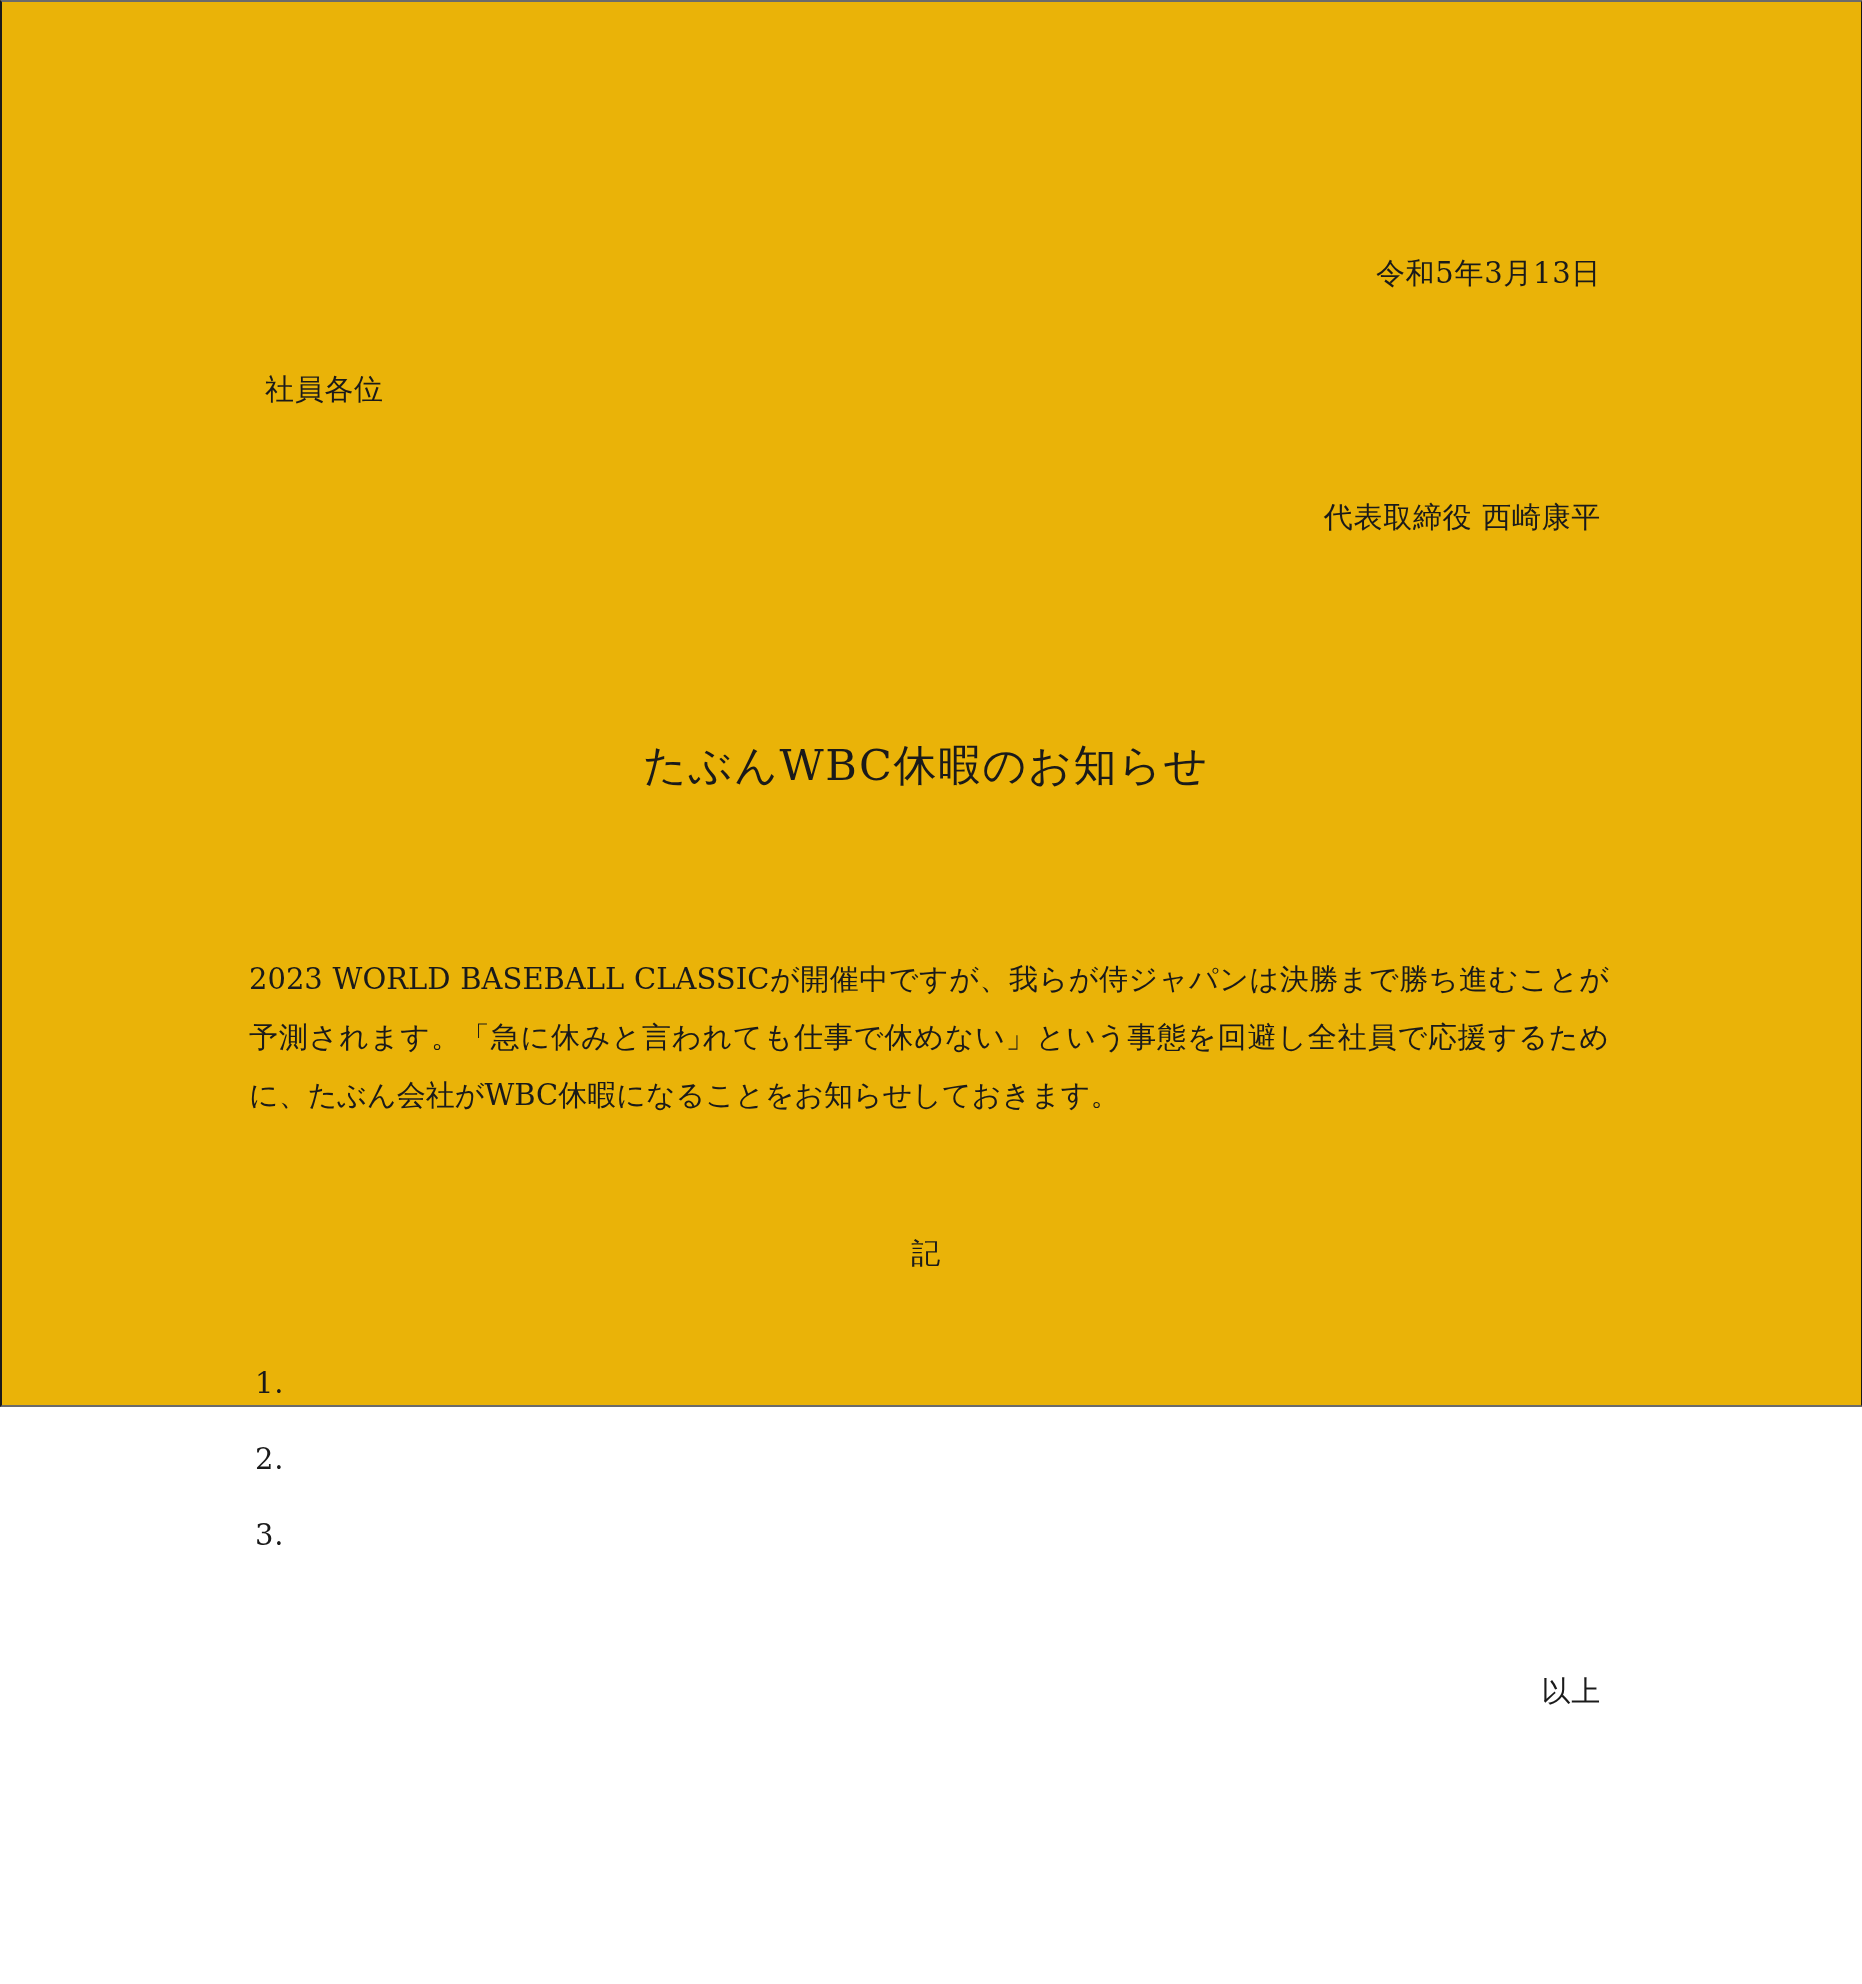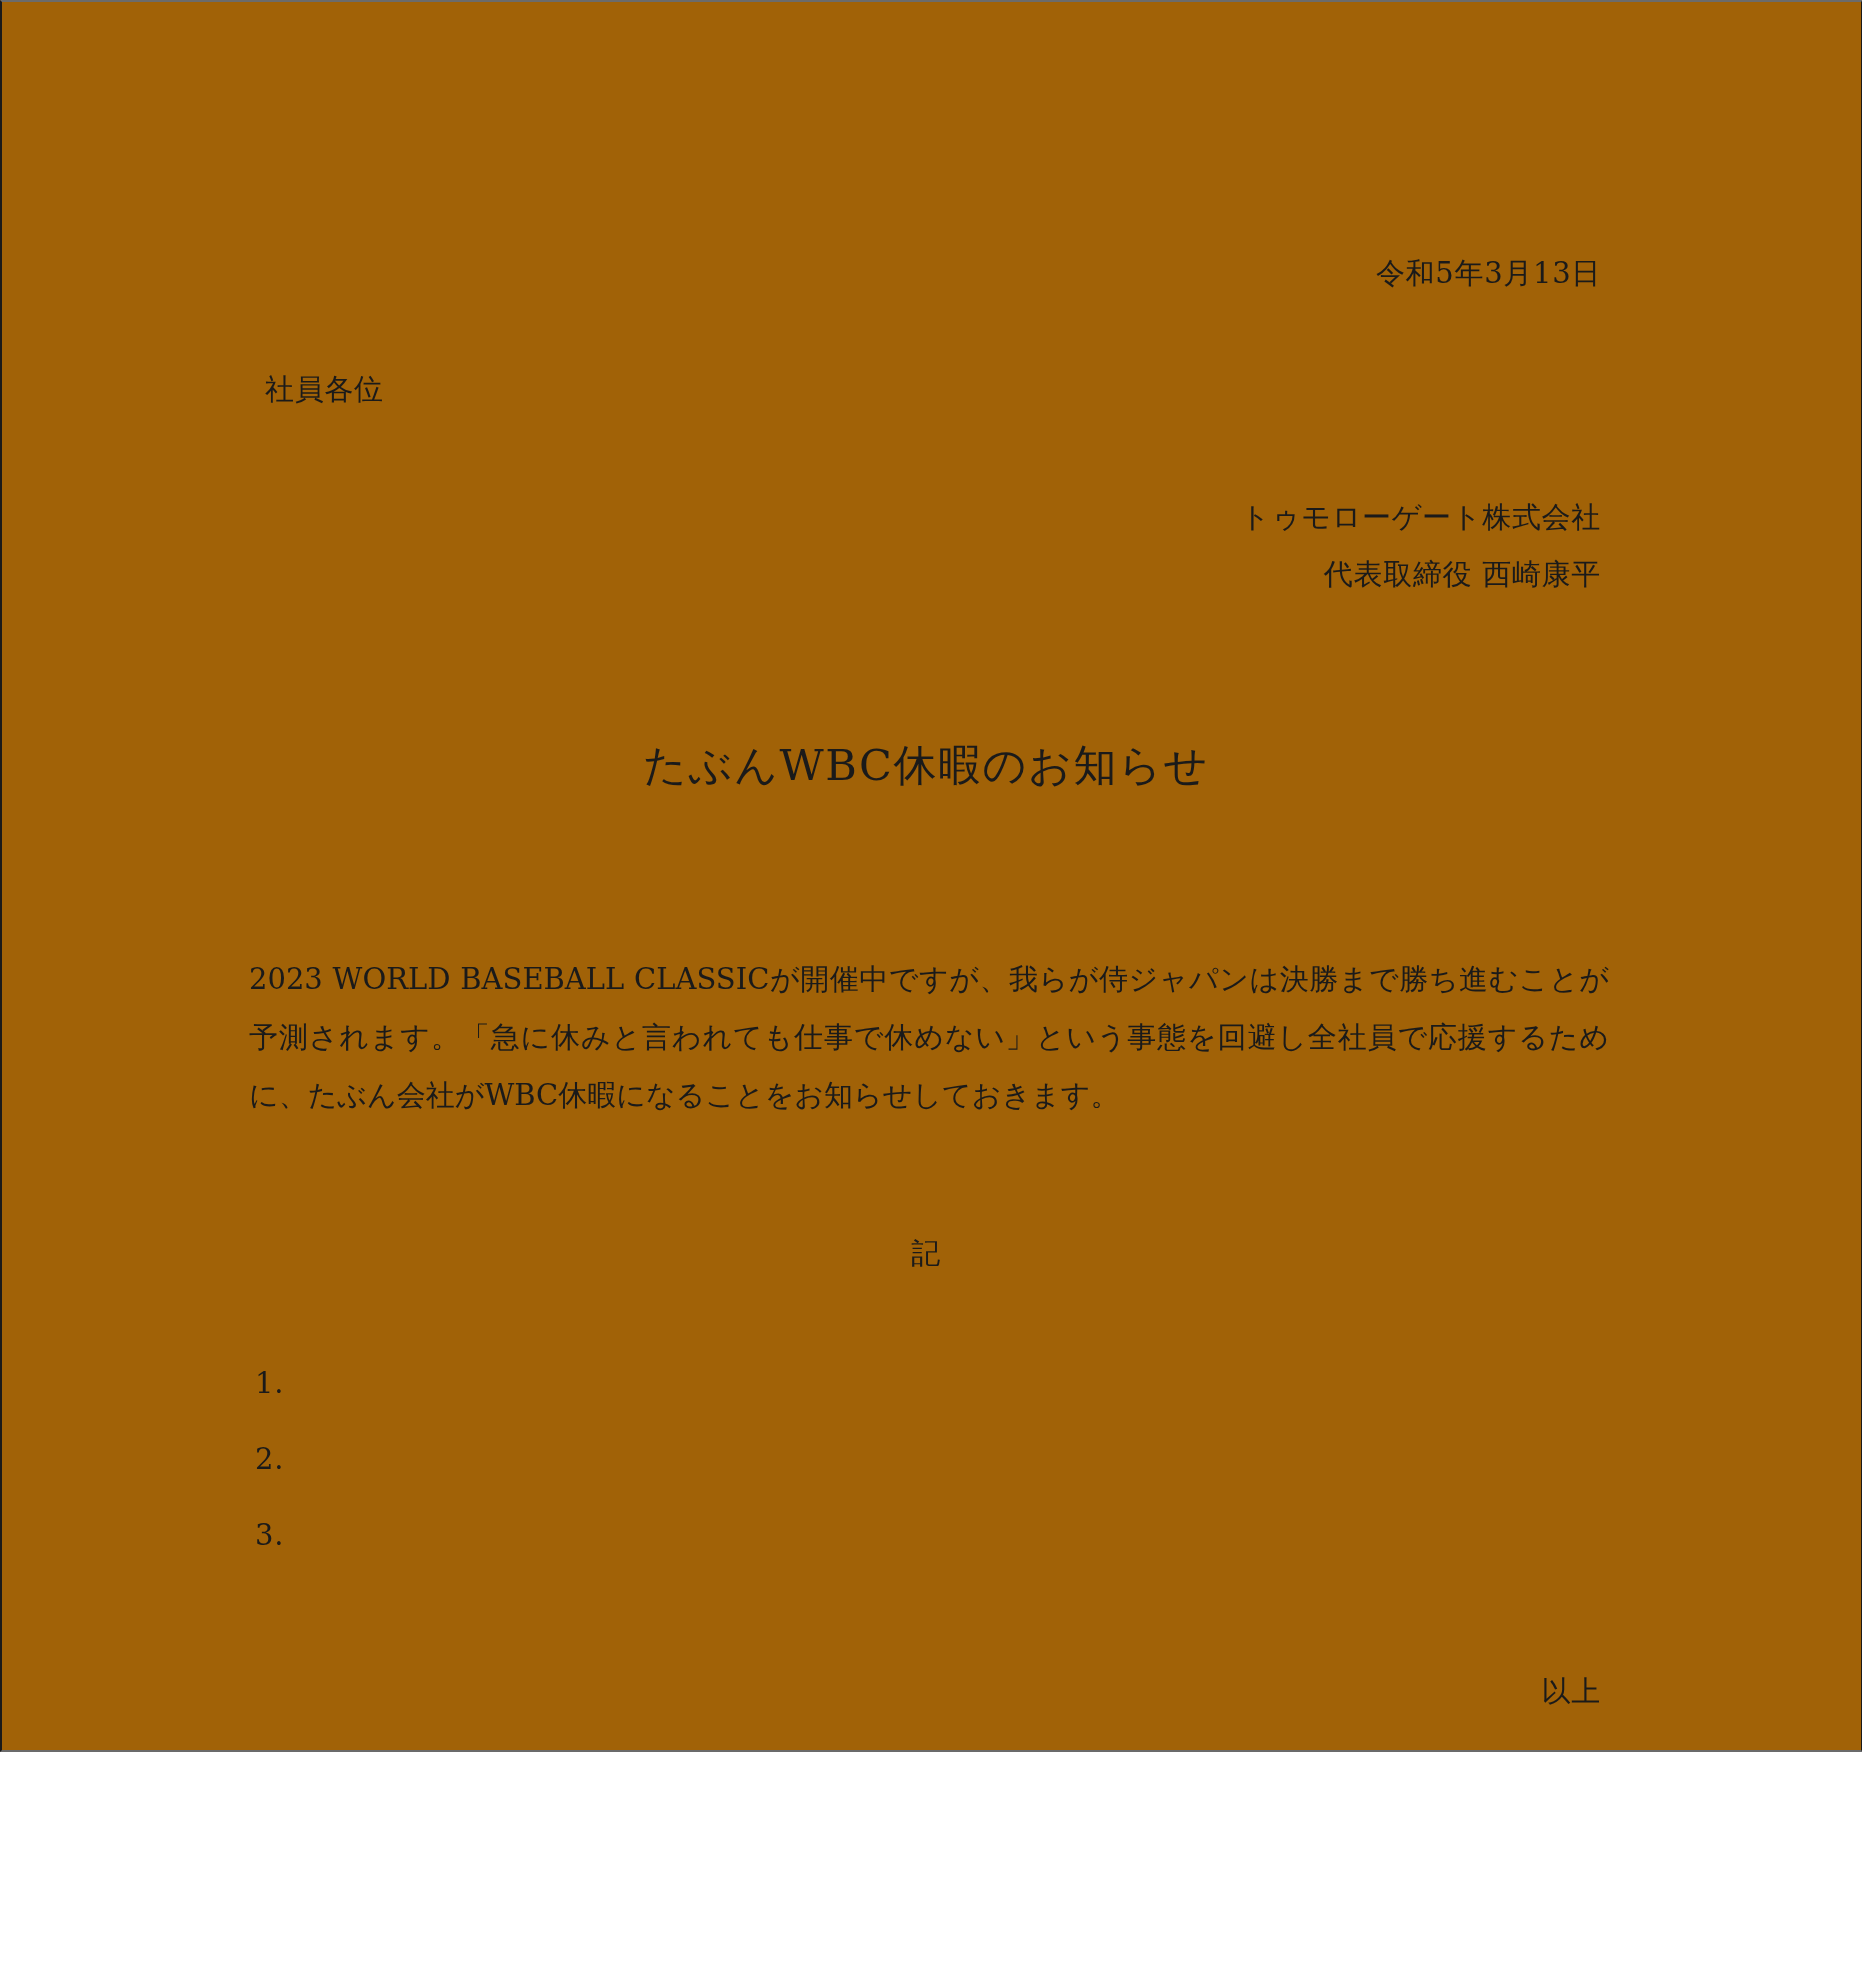--- a/index.html
+++ b/index.html
@@ -1,19 +1,19 @@
 <!DOCTYPE html>
 <html style="font-size:11.8px"><head>
 <meta charset="utf-8">
 <style>
   html, body { margin:0; padding:0; background:#ffffff; }
   body { width:1863px; height:1985px; position:relative; overflow:hidden;
          font-family:"DejaVu Serif","Liberation Serif",serif; color:#1a1a1a; }
-  .frame { position:absolute; left:0; top:0; width:1863px; height:1752px; box-sizing:border-box;
-           border:2.2px solid #1a1a1a; border-top:2.2px solid #6b6b6b; border-bottom:2.9px solid #6b6b6b; background:#a16207; }
+  .frame { position:absolute; left:0; top:0; width:1863px; height:1407px; box-sizing:border-box;
+           border:2.2px solid #1a1a1a; border-top:2.2px solid #6b6b6b; border-bottom:2.9px solid #6b6b6b; background:#eab308; }
   .abs { position:absolute; white-space:nowrap; }
   .body-text { font-size:29px; line-height:1; letter-spacing:0.7px; }
   .date { right:260px; top:257px; }
   .addressee { left:247px; top:373px;margin-left:16px; }
   .sender { right:260px; top:487px; text-align:right; line-height:57px; }
   .title { left:0; width:1848px; text-align:center; top:735px; font-size:43px; letter-spacing:1.5px; }
   .para { left:247px; top:948px; width:1360px; white-space:normal; line-height:58px; font-size:29px; text-align:justify; text-align-last:left; }
   .ki { left:0; width:1848px; text-align:center; top:1237px; }
   .list { left:253px; top:1367px; }
   .list-item { display:flex; height:76px; align-items:flex-start; }
@@ -23,21 +23,20 @@
 </head>
 <body>
 
 <div class="frame">
 
   <div class="abs body-text date">令和5年3月13日</div>
 
   <div class="abs body-text addressee">社員各位</div>
 
   <div class="abs body-text sender">
-    <div>トゥモローゲート株式会社</div>
     <div>代表取締役 西崎康平</div>
   </div>
 
   <div class="abs title">たぶんWBC休暇のお知らせ</div>
 
   <div class="abs para">2023 WORLD BASEBALL CLASSICが開催中ですが、我らが侍ジャパンは決勝まで勝ち進むことが予測されます。「急に休みと言われても仕事で休めない」という事態を回避し全社員で応援するために、たぶん会社がWBC休暇になることをお知らせしておきます。</div>
 
   <div class="abs body-text ki">記</div>
 
   <div class="abs body-text list">

